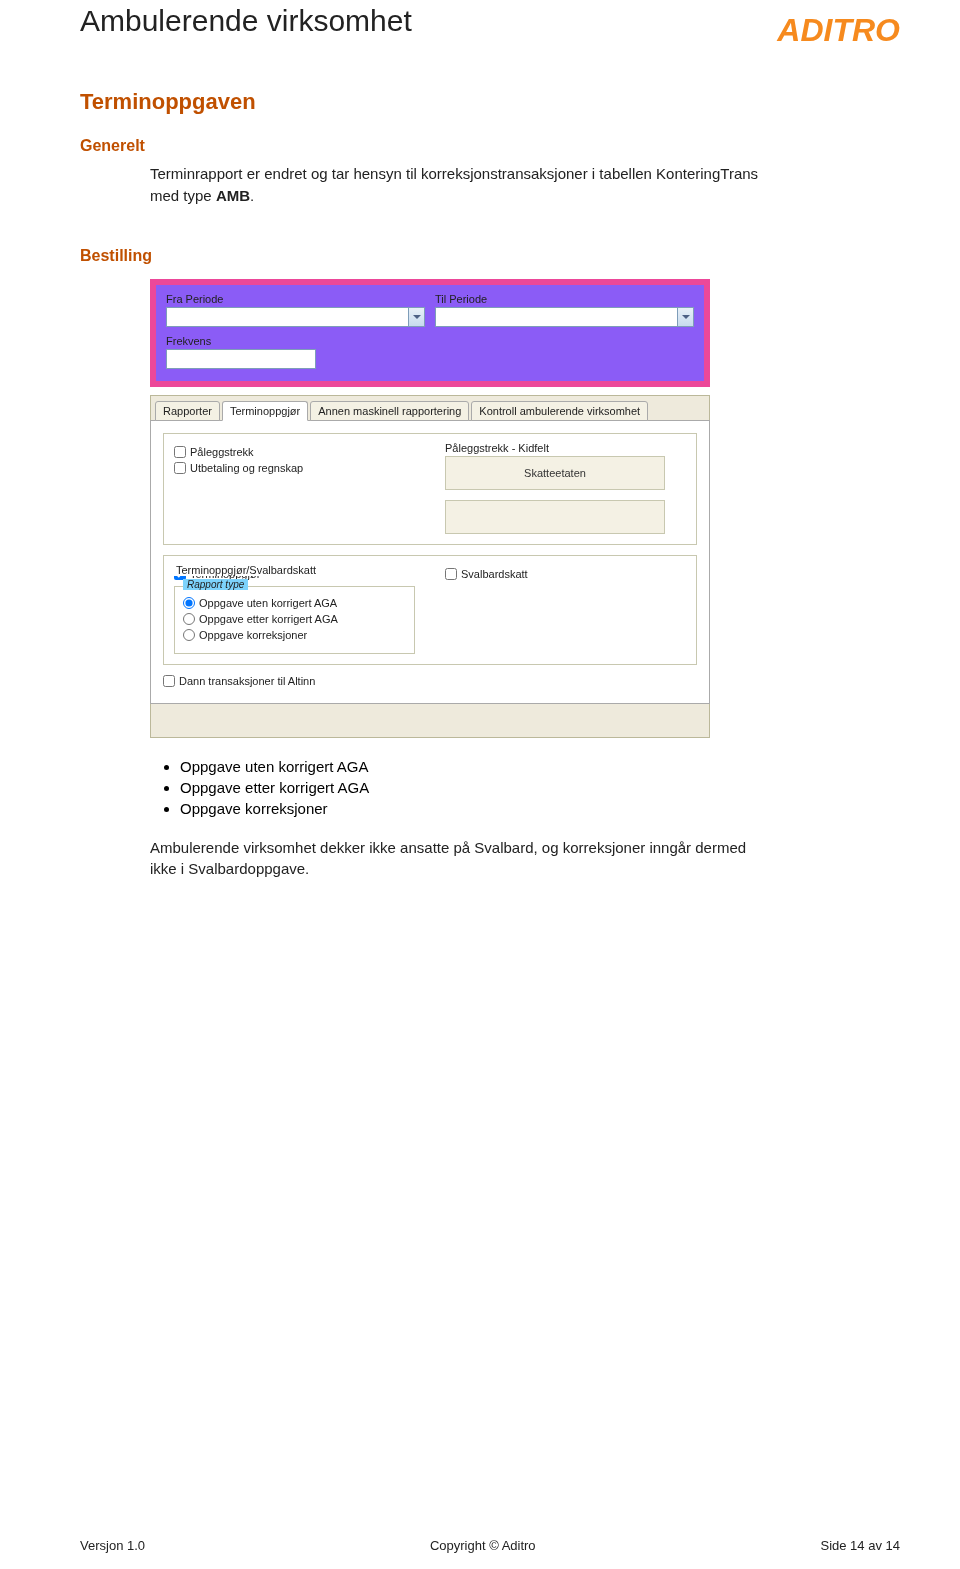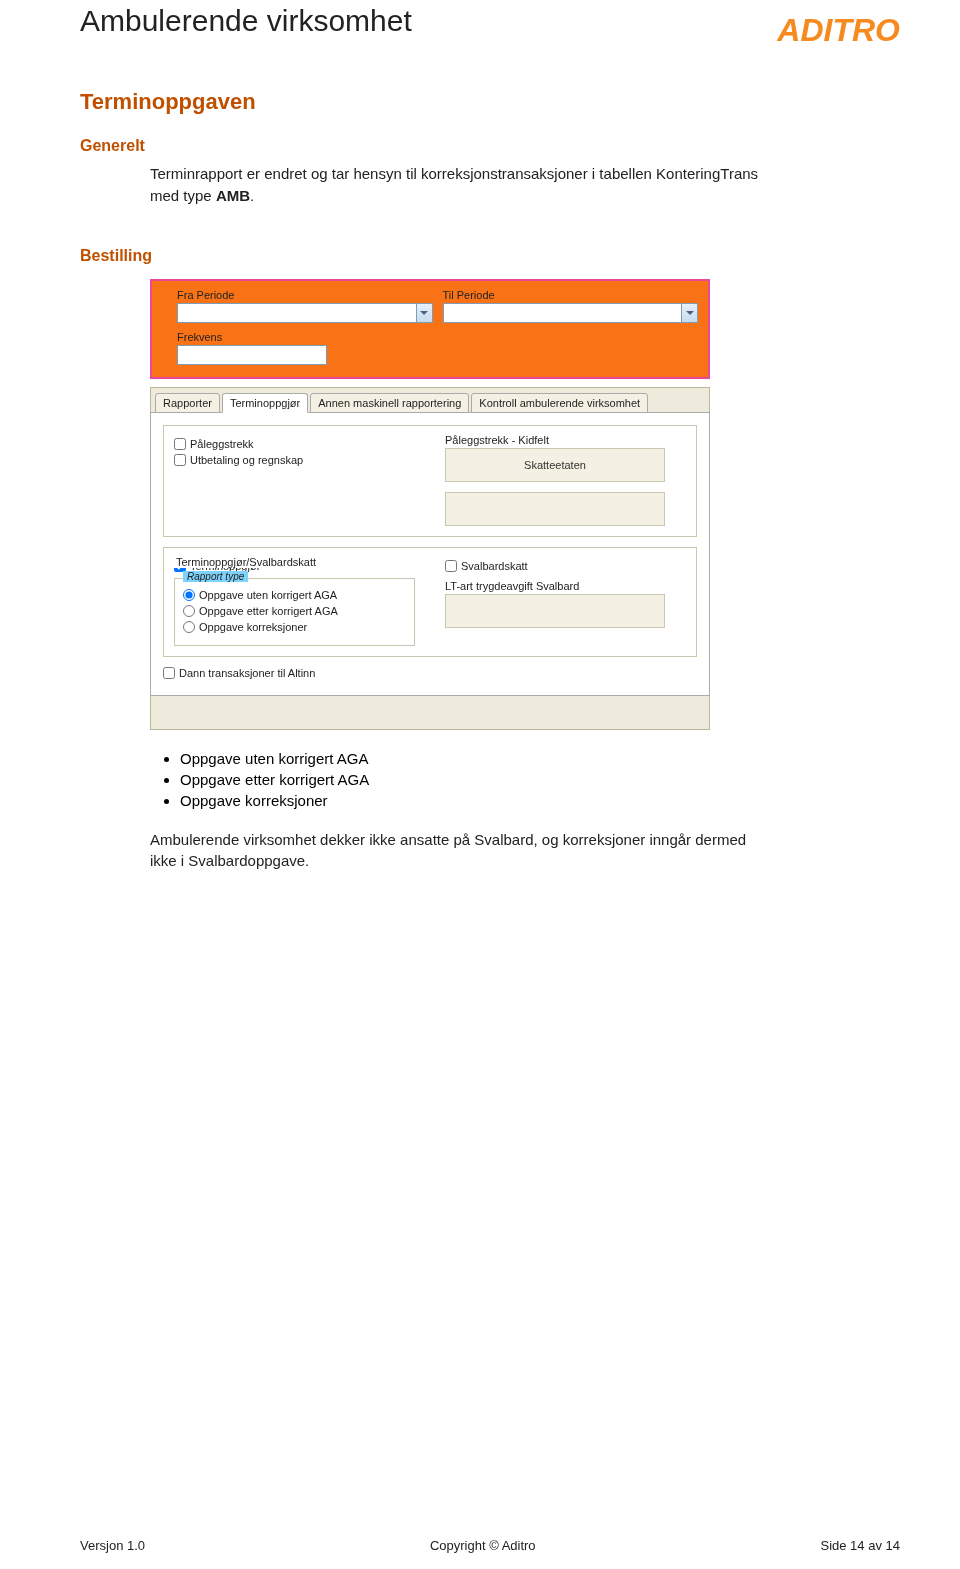--- a/index.html
+++ b/index.html
@@ -65,23 +65,23 @@
 
   
   .ss-wrap {
     margin: 14px 0 20px 70px;
     width: 560px;
     font-family: Tahoma, Arial, sans-serif;
     font-size: 11px;
     color: #222;
   }
   .form-top {
-    background: #f97316;
-    border: 2px solid #ec4899;
-    padding: 8px 10px 12px 25px;
+    background: #8b5cf6;
+    border: 6px solid #ec4899;
+    padding: 8px 10px 12px 10px;
   }
   .label-row { display: flex; gap: 10px; }
   .label-col { flex: 1; }
   .lbl { font-size: 11px; display: block; margin-bottom: 2px; }
   .combo {
     height: 20px;
     background: #fff;
     border: 1px solid #7e9db9;
     display: flex;
     align-items: center;
@@ -298,24 +298,20 @@
                 <input type="radio" name="rt" style="">
                 <span>Oppgave korreksjoner</span>
               </label>
             </div>
           </div>
           <div class="rightcol">
             <label class="checkrow">
               <input type="checkbox" style="">
               <span>Svalbardskatt</span>
             </label>
-            <div style="margin-top:8px;">
-              <span class="lbl">LT-art trygdeavgift Svalbard</span>
-              <div class="readonly-box"></div>
-            </div>
           </div>
         </div>
       </div>
 
       <label class="checkrow" style="margin-top:6px;">
         <input type="checkbox" style="">
         <span>Dann transaksjoner til Altinn</span>
       </label>
     </div>
     <div class="bottom-strip"></div>

